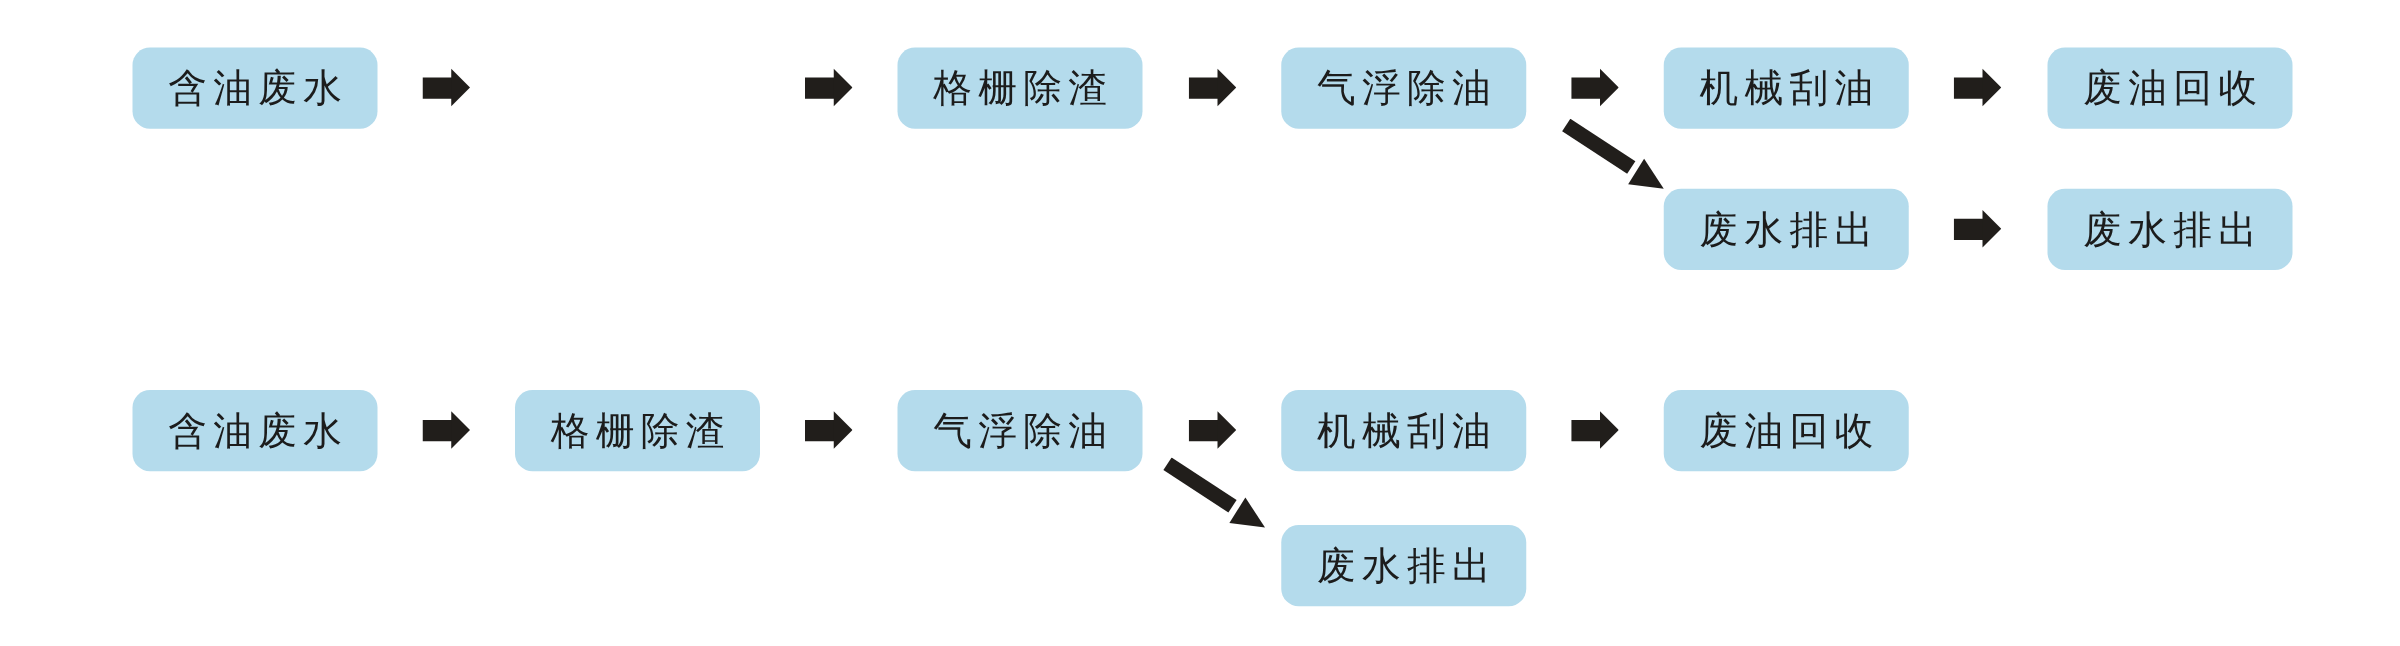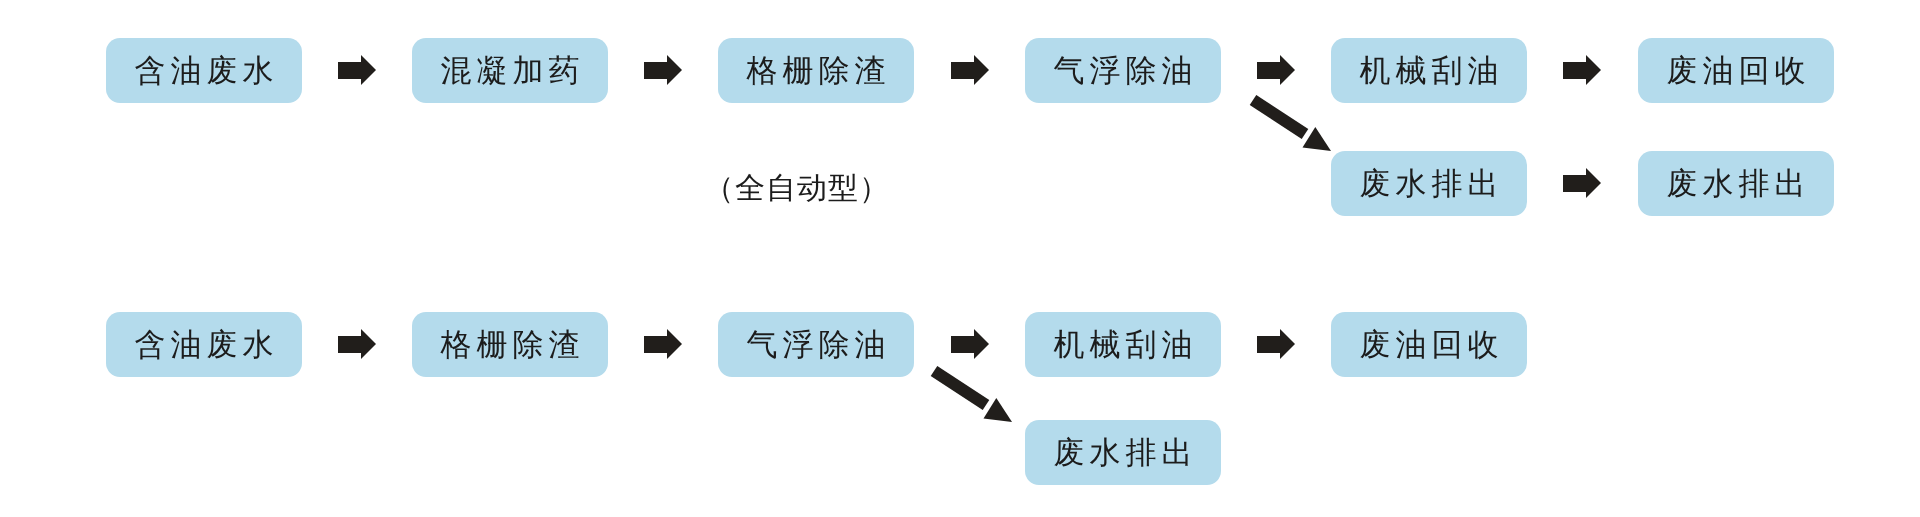--- a/index.html
+++ b/index.html
@@ -40,21 +40,20 @@
   .arrow-d{position:absolute;width:88px;height:58px;}
   .arrow-d line{stroke:var(--arrow);stroke-width:12;}
   .arrow-d polygon{fill:var(--arrow);}
 </style>
 </head>
 <body>
 
 <div class="canvas">
 
   <div class="box" style="left:106px;top:38px">含油废水</div>
-  <div class="box" style="left:412px;top:38px">混凝加药</div>
   <div class="box" style="left:718px;top:38px">格栅除渣</div>
   <div class="box" style="left:1025px;top:38px">气浮除油</div>
   <div class="box" style="left:1331px;top:38px">机械刮油</div>
   <div class="box" style="left:1638px;top:38px">废油回收</div>
 
   <svg class="arrow-h" style="left:338px;top:54px" viewBox="0 0 38 32">
       <rect x="0" y="8" width="24" height="17"></rect>
       <polygon points="23,1 38,16 23,31"></polygon>
     </svg>
   <svg class="arrow-h" style="left:644px;top:54px" viewBox="0 0 38 32">
@@ -79,21 +78,20 @@
       <polygon points="84,56 55.5,52.4 68.3,32"></polygon>
     </svg>
 
   <div class="box" style="left:1331px;top:151px">废水排出</div>
   <svg class="arrow-h" style="left:1563px;top:167px" viewBox="0 0 38 32">
       <rect x="0" y="8" width="24" height="17"></rect>
       <polygon points="23,1 38,16 23,31"></polygon>
     </svg>
   <div class="box" style="left:1638px;top:151px">废水排出</div>
 
-  <div class="type-label" style="left:704px;top:168px">（全自动型）</div>
 
   <div class="box" style="left:106px;top:312px">含油废水</div>
   <div class="box" style="left:412px;top:312px">格栅除渣</div>
   <div class="box" style="left:718px;top:312px">气浮除油</div>
   <div class="box" style="left:1025px;top:312px">机械刮油</div>
   <div class="box" style="left:1331px;top:312px">废油回收</div>
 
   <svg class="arrow-h" style="left:338px;top:328px" viewBox="0 0 38 32">
       <rect x="0" y="8" width="24" height="17"></rect>
       <polygon points="23,1 38,16 23,31"></polygon>

